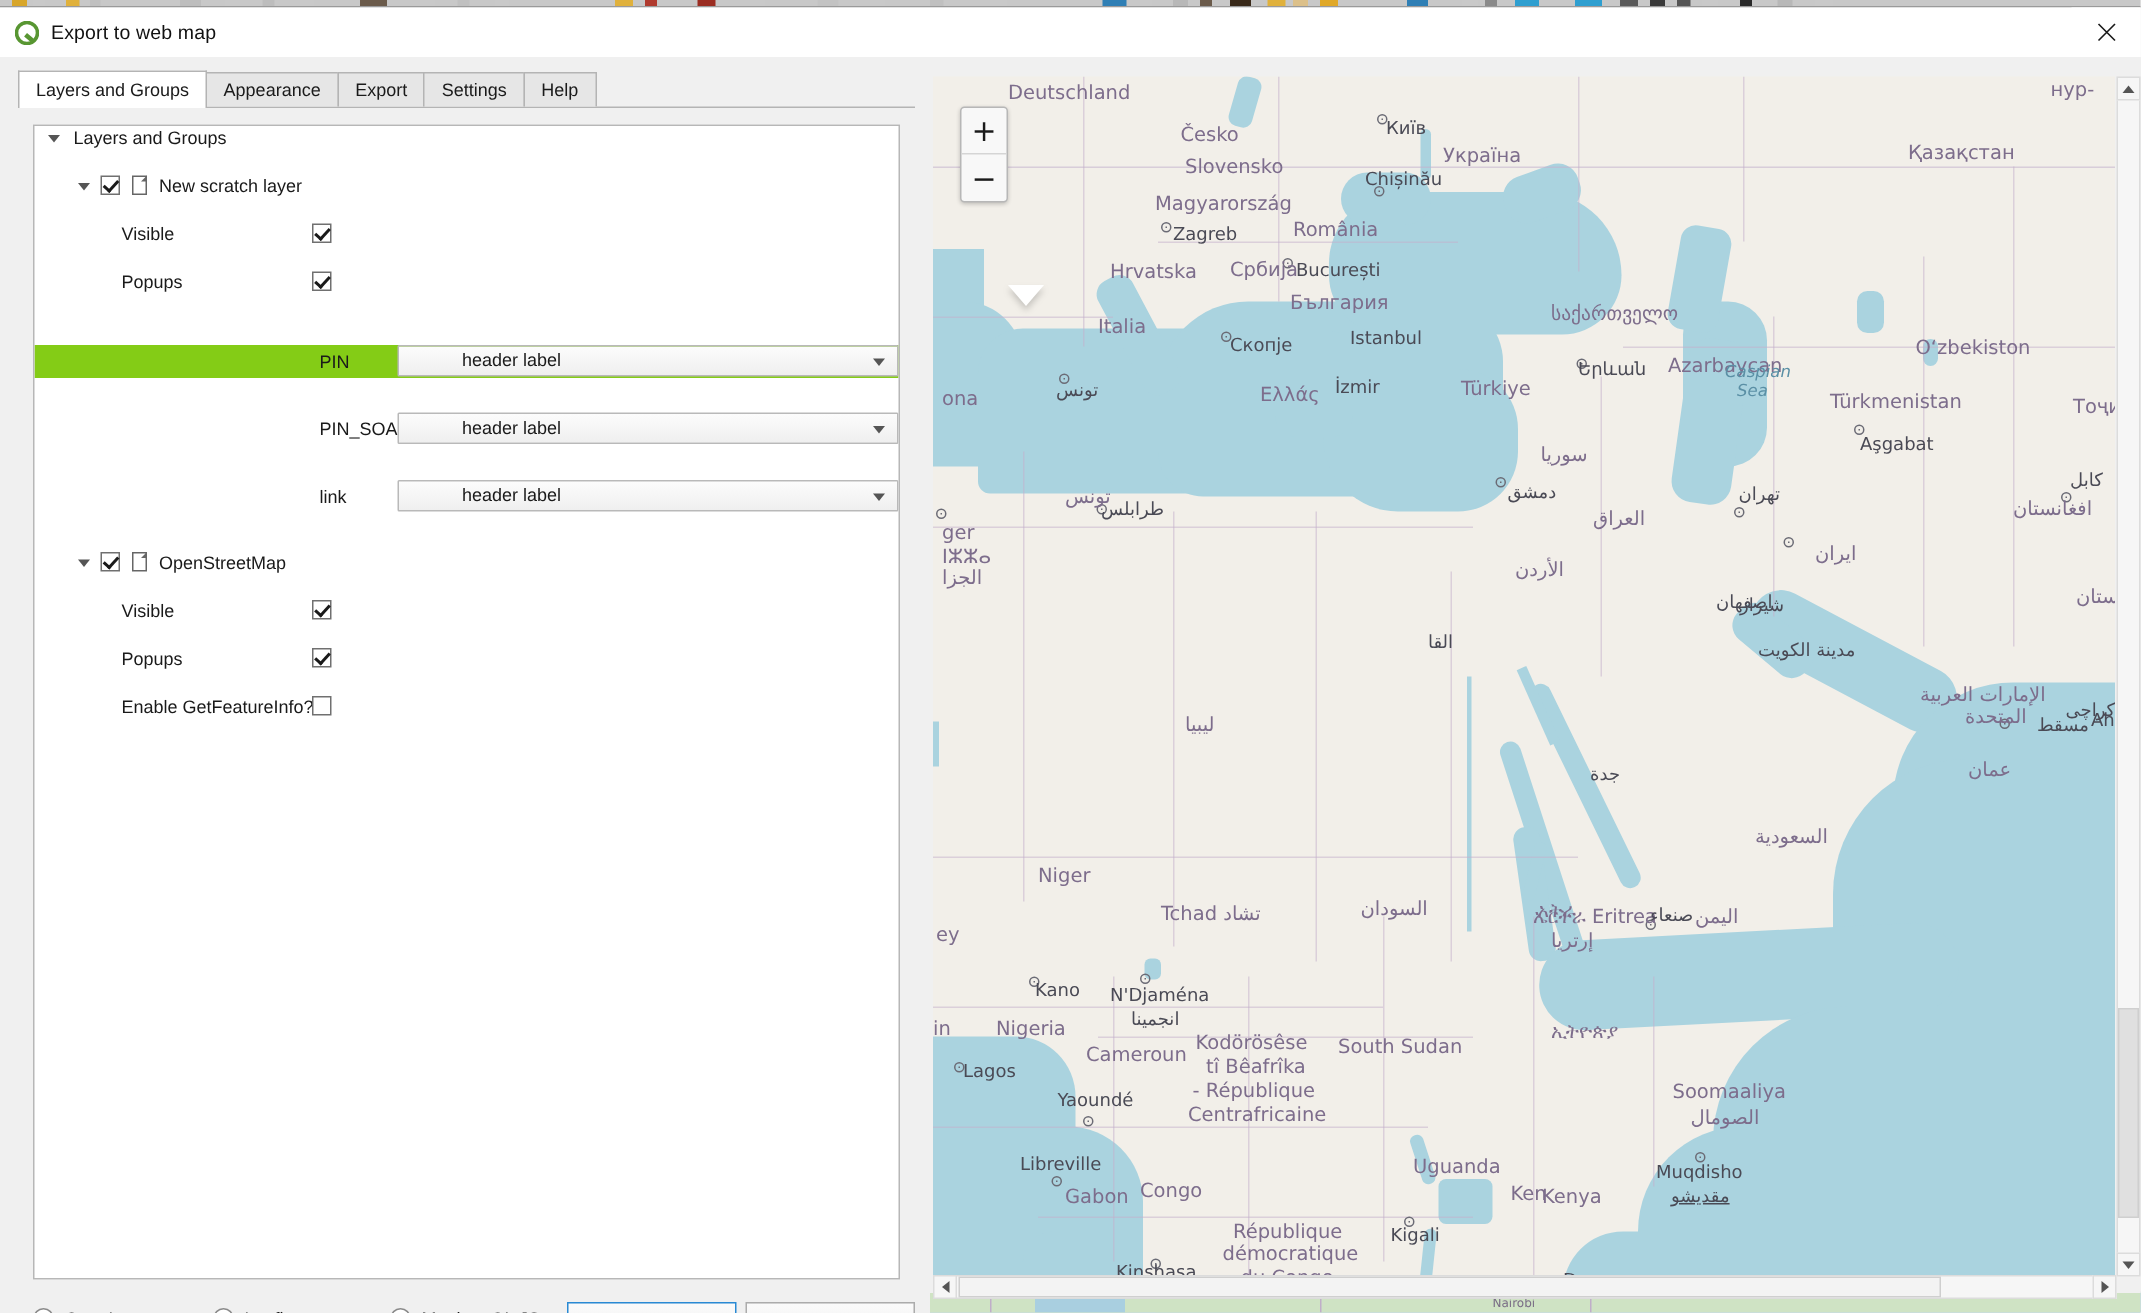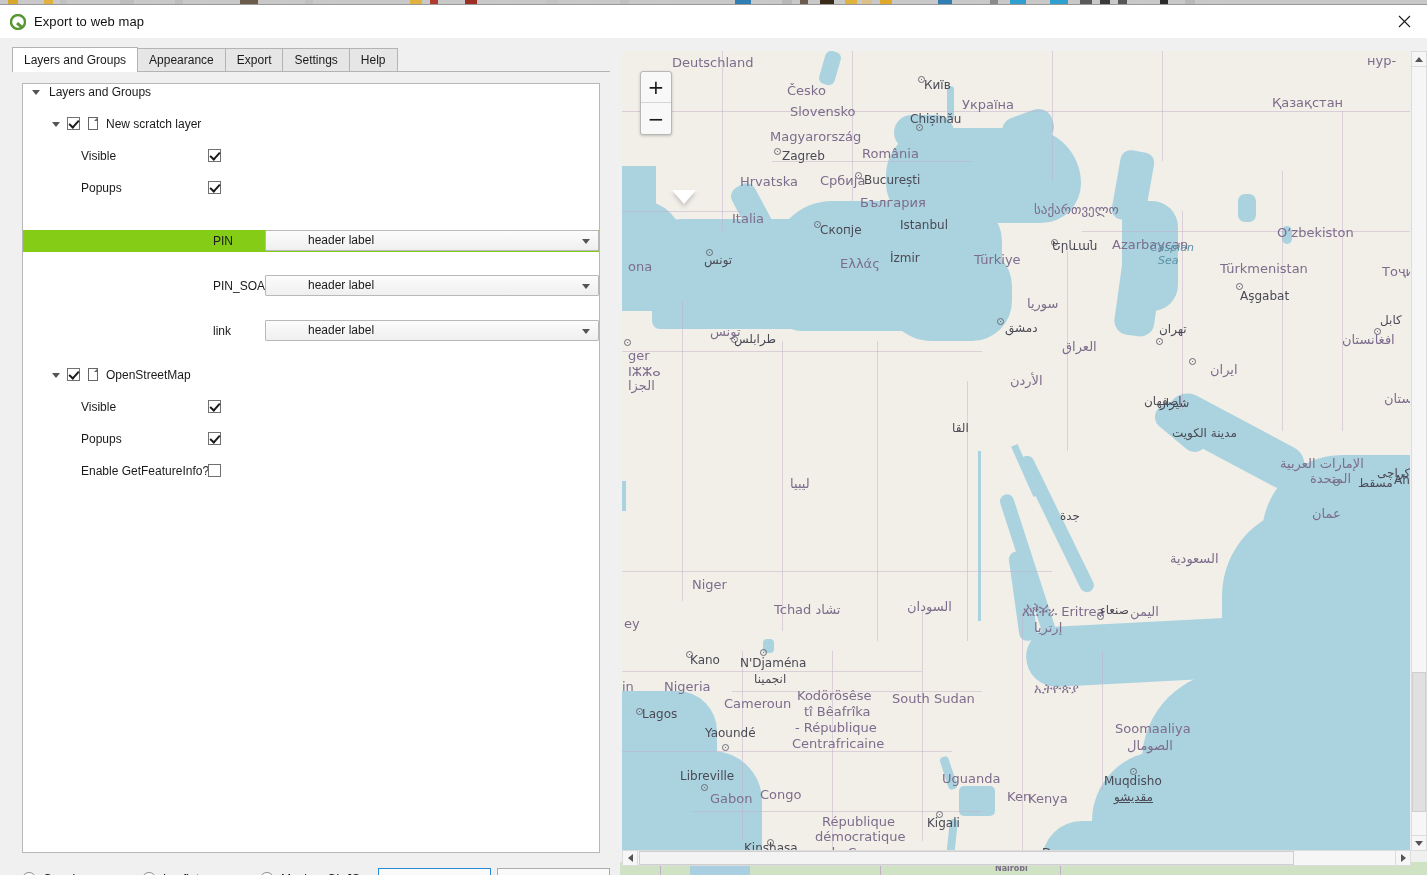--- a/index.html
+++ b/index.html
@@ -352,21 +352,21 @@
   <div class="land" style="left:60px;top:0;width:1367px;height:14px;"></div>
   <div class="land" style="left:500px;top:0;width:260px;height:14px;background:#cfe3c4;"></div>
   <div class="land" style="left:770px;top:0;width:120px;height:14px;background:#cfe3c4;"></div>
   <div class="water" style="left:690px;top:2px;width:60px;height:12px;"></div>
   <div class="water" style="left:0;top:0;width:72px;height:14px;"></div>
   <div class="ln" style="left:440px;top:0;width:1px;height:14px;"></div>
   <div class="ln" style="left:660px;top:0;width:1px;height:14px;"></div>
   <div class="ln" style="left:880px;top:0;width:1px;height:14px;"></div>
   <div class="ln" style="left:1060px;top:0;width:1px;height:14px;"></div>
   <div class="lbl" style="left:572px;top:3px;">Burundi</div>
-  <div class="lbl" style="left:995px;top:3px;font-weight:bold;">Nairobi</div>
+  <div class="lbl" style="left:995px;top:3px;">Nairobi</div>
 </div>
 
 <div id="dialog">
 
   <div id="titlebar">
     <div id="qgis-logo">
       <svg width="16" height="16" viewBox="0 0 16 16">
         <circle cx="8" cy="8" r="7" fill="none" stroke="#589632" stroke-width="2.4"></circle>
         <rect x="8" y="8" width="7" height="3" fill="#589632" transform="rotate(40 8 8)"></rect>
       </svg>

